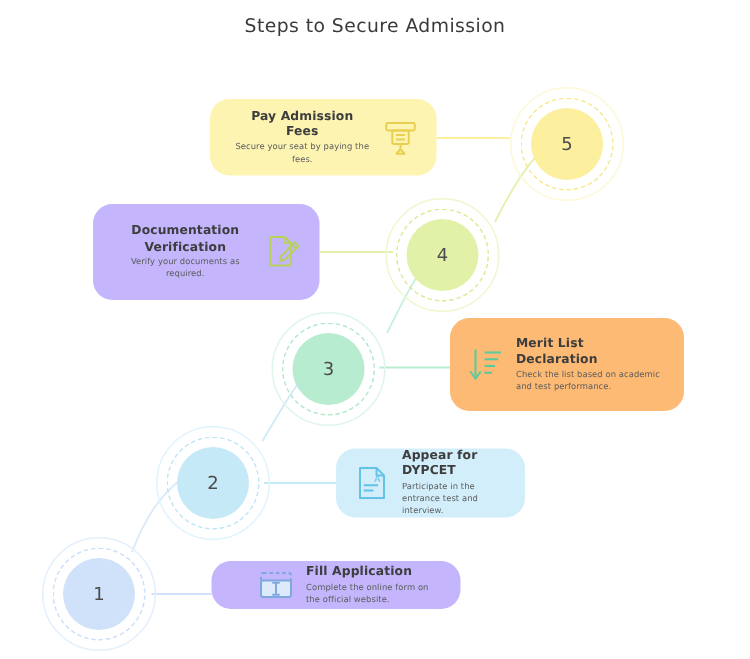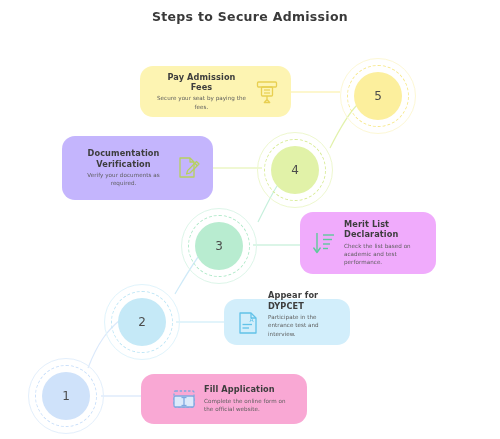--- a/index.html
+++ b/index.html
@@ -18,21 +18,21 @@
     overflow: hidden;
   }
   #title {
     position: absolute;
     top: 9px;
     left: 0;
     width: 500px;
     text-align: center;
     font-family: "DejaVu Sans", sans-serif;
     font-size: 12.5px;
-    font-weight: bold;
+    font-weight: normal;
     letter-spacing: 0.3px;
     color: #3a3a3a;
   }
   .connector-layer {
     position: absolute;
     top: 0;
     left: 0;
     width: 500px;
     height: 439px;
   }
@@ -130,63 +130,63 @@
     <path d="M 253 245 L 300 245" stroke="#b8ecd0" stroke-width="1.2" fill="none"></path>
     <path d="M 213 168 L 262 168" stroke="#e1f2a8" stroke-width="1.2" fill="none"></path>
     <path d="M 291 92 L 340 92" stroke="#fcef9d" stroke-width="1.2" fill="none"></path>
   </svg>
 
   <div class="node" style="left:28px; top:358px;">
     <div class="ring-outer" style="border-color:#e3effc;"></div>
     <div class="ring-dashed" style="border-color:#c9dffa;"></div>
     <div class="disc" style="background:#cfe2fa;">1</div>
   </div>
-  <div class="card" style="left:141px; top:374px; width:166px; height:50px; background:#f9a8d4;padding-left:29px;">
+  <div class="card" style="left:141px; top:374px; width:166px; height:32px; background:#c4b5fd;padding-left:29px;">
     <div class="card-icon">
       <svg width="24" height="22" viewBox="0 0 24 22">
         <rect x="2" y="3" width="20" height="16" rx="1.5" fill="none" stroke="#7fa8e0" stroke-width="1.3" stroke-dasharray="2.4 1.8"></rect>
         <rect x="2" y="8" width="20" height="11" rx="1.5" fill="#dceafb" stroke="#7fa8e0" stroke-width="1.3"></rect>
         <line x1="12" y1="9.5" x2="12" y2="17.5" stroke="#7fa8e0" stroke-width="1.3"></line>
         <line x1="9.5" y1="9.5" x2="14.5" y2="9.5" stroke="#7fa8e0" stroke-width="1.3"></line>
         <line x1="9.5" y1="17.5" x2="14.5" y2="17.5" stroke="#7fa8e0" stroke-width="1.3"></line>
       </svg>
     </div>
     <div class="card-text">
       <div class="card-title">Fill Application</div>
       <div class="card-desc">Complete the online form on the official website.</div>
     </div>
   </div>
 
   <div class="node" style="left:104px; top:284px;">
     <div class="ring-outer" style="border-color:#e0f4fc;"></div>
     <div class="ring-dashed" style="border-color:#bfe6f6;"></div>
     <div class="disc" style="background:#c5e9f7;">2</div>
   </div>
-  <div class="card" style="left:224px; top:299px; width:126px; height:46px; background:#d2eefb;align-items:flex-end;">
+  <div class="card" style="left:224px; top:299px; width:126px; height:46px; background:#d2eefb;">
     <div class="card-icon">
       <svg width="22" height="24" viewBox="0 0 22 24">
         <path d="M3 2 h11 l5 5 v15 h-16 z" fill="none" stroke="#62c2e8" stroke-width="1.3" stroke-linejoin="round"></path>
         <path d="M14 2 v5 h5" fill="none" stroke="#62c2e8" stroke-width="1.3" stroke-linejoin="round"></path>
         <text x="12.5" y="11" font-size="6" fill="#62c2e8" font-family="DejaVu Sans, sans-serif">A</text>
         <line x1="5.5" y1="13.5" x2="15" y2="13.5" stroke="#62c2e8" stroke-width="1.3"></line>
         <line x1="5.5" y1="17" x2="12" y2="17" stroke="#62c2e8" stroke-width="1.3"></line>
       </svg>
     </div>
     <div class="card-text">
       <div class="card-title">Appear for DYPCET</div>
       <div class="card-desc">Participate in the entrance test and interview.</div>
     </div>
   </div>
 
   <div class="node" style="left:181px; top:208px;">
     <div class="ring-outer" style="border-color:#ddf6e9;"></div>
     <div class="ring-dashed" style="border-color:#b0e9c9;"></div>
     <div class="disc" style="background:#b8ecd0;">3</div>
   </div>
-  <div class="card" style="left:300px; top:212px; width:136px; height:62px; background:#f0abfc;">
+  <div class="card" style="left:300px; top:212px; width:156px; height:62px; background:#fdba74;">
     <div class="card-icon">
       <svg width="24" height="26" viewBox="0 0 24 26">
         <line x1="5" y1="3" x2="5" y2="21" stroke="#5ec99b" stroke-width="1.4"></line>
         <path d="M1.8 18 L5 22.5 L8.2 18" fill="none" stroke="#5ec99b" stroke-width="1.4" stroke-linejoin="round" stroke-linecap="round"></path>
         <line x1="11" y1="5" x2="22" y2="5" stroke="#5ec99b" stroke-width="1.4"></line>
         <line x1="11" y1="9.5" x2="20" y2="9.5" stroke="#5ec99b" stroke-width="1.4"></line>
         <line x1="11" y1="14" x2="18" y2="14" stroke="#5ec99b" stroke-width="1.4"></line>
         <line x1="11" y1="18.5" x2="16" y2="18.5" stroke="#5ec99b" stroke-width="1.4"></line>
       </svg>
     </div>

